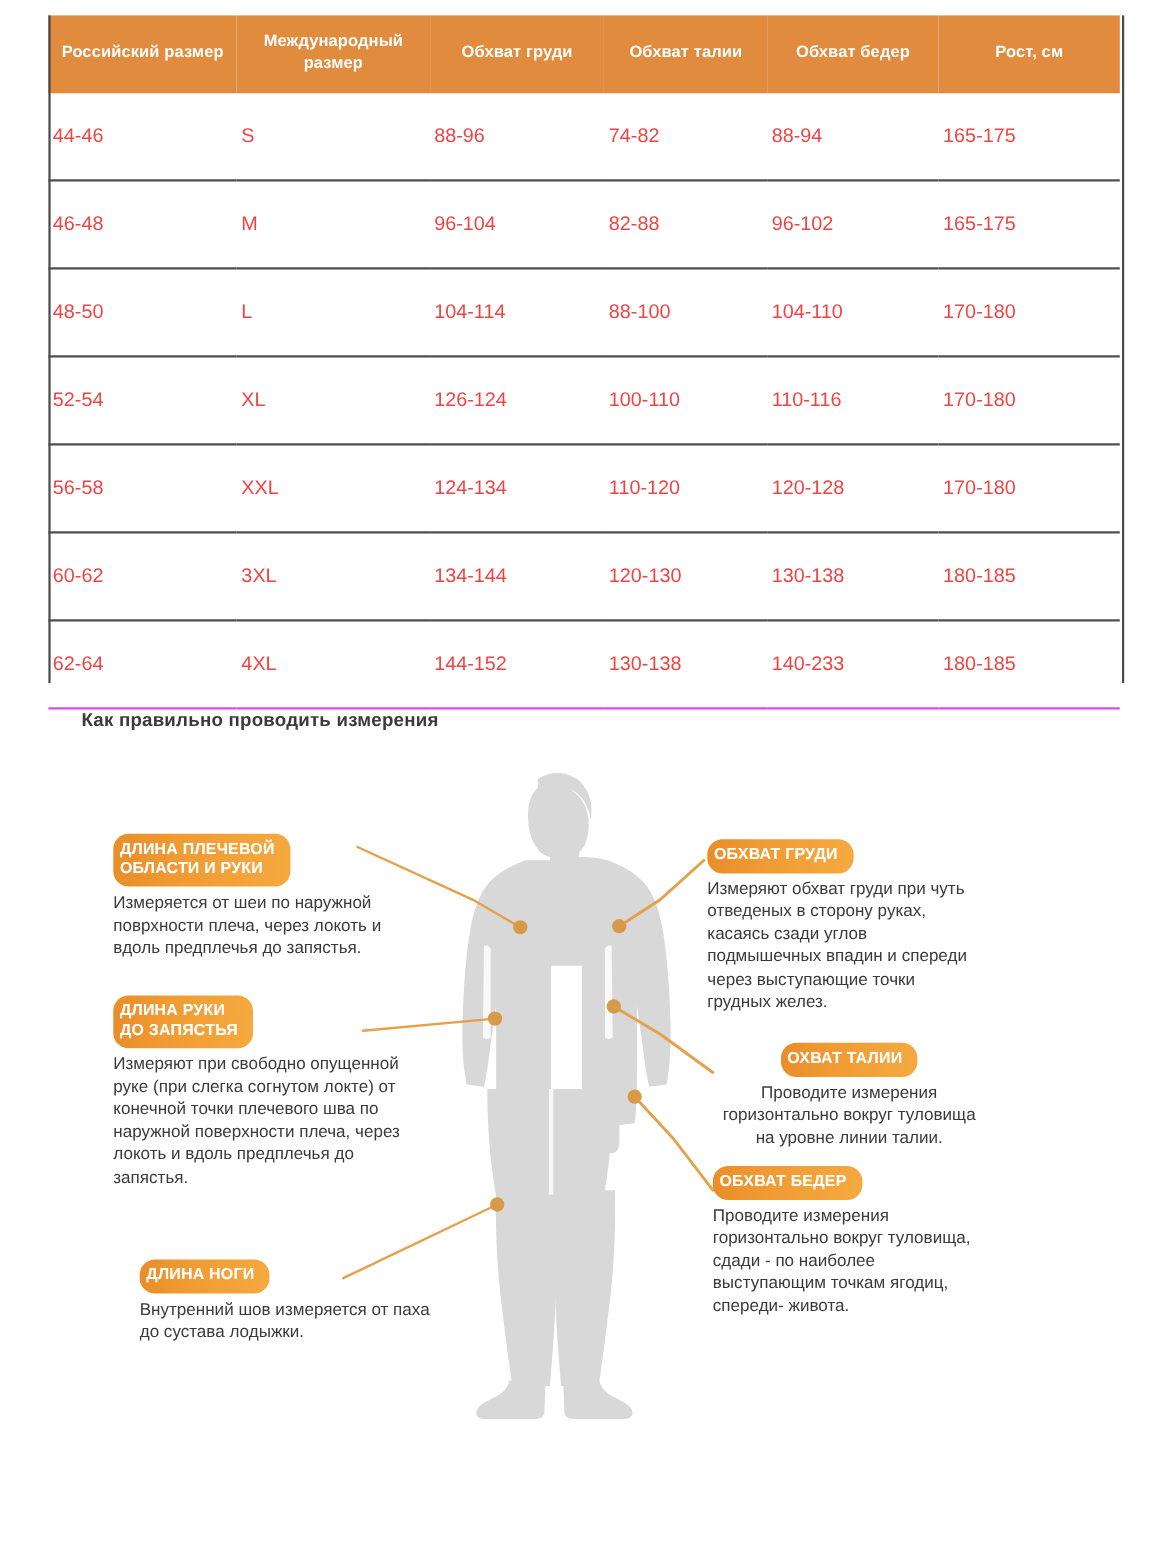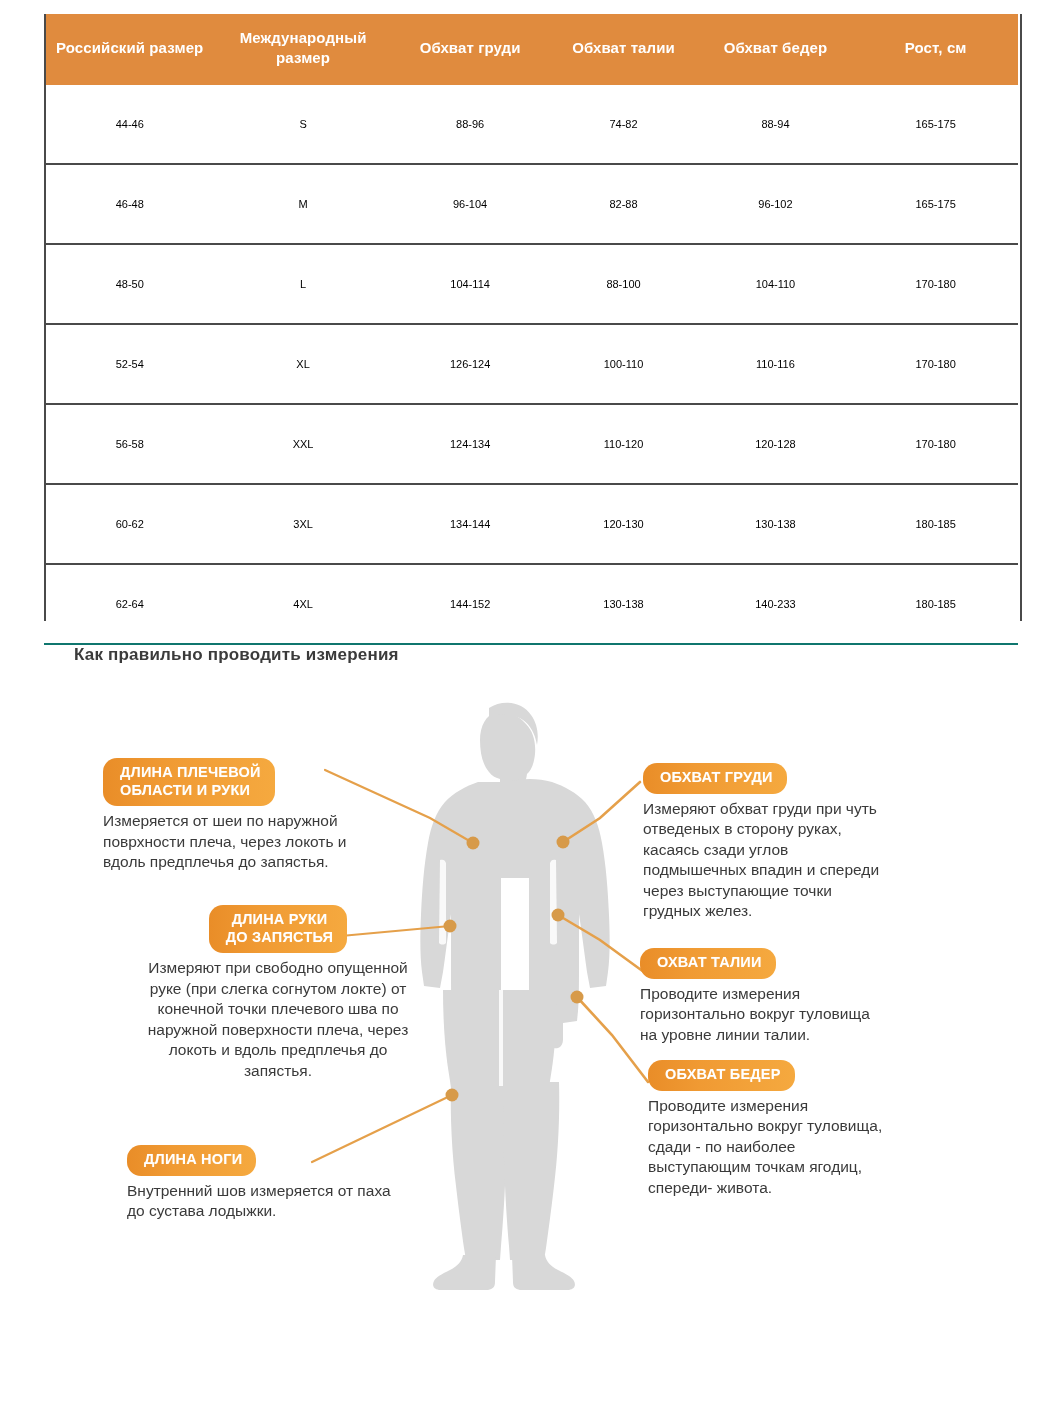--- a/index.html
+++ b/index.html
@@ -35,34 +35,34 @@
     font-weight: bold;
     line-height: 1.35;
     padding: 14px 4px 16px;
     text-align: center;
     vertical-align: middle;
     border: none;
     letter-spacing: .1px;
   }
   table.size-table tbody td {
     height: 78px;
-    text-align: center;
+    text-align: left;
     vertical-align: middle;
-    font-size: 11px;
-    color: #000000;
+    font-size: 18px;
+    color: #ef4444;
     border-top: 2px solid #4a4a4a;
     border-bottom: none;
     padding: 0 4px;
     background: #ffffff;
   }
   table.size-table tbody tr:first-child td {
     border-top: none;
   }
   table.size-table tbody tr:last-child td {
-    border-bottom: 2px solid #0f766e;
+    border-bottom: 2px solid #d946ef;
   }
   .tbl-frame {
     position: absolute;
     left: 44px;
     top: 14px;
     width: 974px;
     height: 607px;
     border-left: 2px solid #4a4a4a;
     border-right: 2px solid #4a4a4a;
     box-sizing: content-box;
@@ -109,21 +109,21 @@
     position: absolute;
     z-index: 3;
   }
   .callout .pill {
     display: inline-block;
     background: linear-gradient(to right, #e98d28 0%, #f09a33 35%, #f5a93f 100%);
     color: #ffffff;
     font-size: 14.5px;
     font-weight: bold;
     line-height: 1.22;
-    padding: 6px 14px 7px 17px;
+    padding: 6px 14px 7px 6px;
     border-radius: 14px;
     letter-spacing: .2px;
     white-space: pre-line;
     text-shadow: 0 0 1px rgba(255,255,255,.25);
   }
   .callout .body {
     margin-top: 5px;
     font-size: 15.5px;
     line-height: 1.32;
     color: #3a3a3a;
@@ -310,21 +310,21 @@
   </svg>
 
   <div class="callout" id="callout-shoulder-arm" style="top:68px;left:103px;">
     <div class="pill">ДЛИНА ПЛЕЧЕВОЙ
 ОБЛАСТИ И РУКИ</div>
     <div class="body">Измеряется от шеи по наружной
 поврхности плеча, через локоть и
 вдоль предплечья до запястья.</div>
   </div>
 
-  <div class="callout" id="callout-arm-wrist" style="top:215px;left:103px;text-align:center;">
+  <div class="callout" id="callout-arm-wrist" style="top:215px;left:103px;">
     <div class="pill">ДЛИНА РУКИ
 ДО ЗАПЯСТЬЯ</div>
     <div class="body">Измеряют при свободно опущенной
 руке (при слегка согнутом локте) от
 конечной точки плечевого шва по
 наружной поверхности плеча, через
 локоть и вдоль предплечья до
 запястья.</div>
   </div>
 
@@ -337,21 +337,21 @@
   <div class="callout" id="callout-chest" style="top:73px;left:643px;">
     <div class="pill">ОБХВАТ ГРУДИ</div>
     <div class="body">Измеряют обхват груди при чуть
 отведеных в сторону руках,
 касаясь сзади углов
 подмышечных впадин и спереди
 через выступающие точки
 грудных желез.</div>
   </div>
 
-  <div class="callout" id="callout-waist" style="top:258px;left:640px;">
+  <div class="callout" id="callout-waist" style="top:258px;left:612px;text-align:center;">
     <div class="pill">ОХВАТ ТАЛИИ</div>
     <div class="body">Проводите измерения
 горизонтально вокруг туловища
 на уровне линии талии.</div>
   </div>
 
   <div class="callout" id="callout-hips" style="top:370px;left:648px;">
     <div class="pill">ОБХВАТ БЕДЕР</div>
     <div class="body">Проводите измерения
 горизонтально вокруг туловища,

